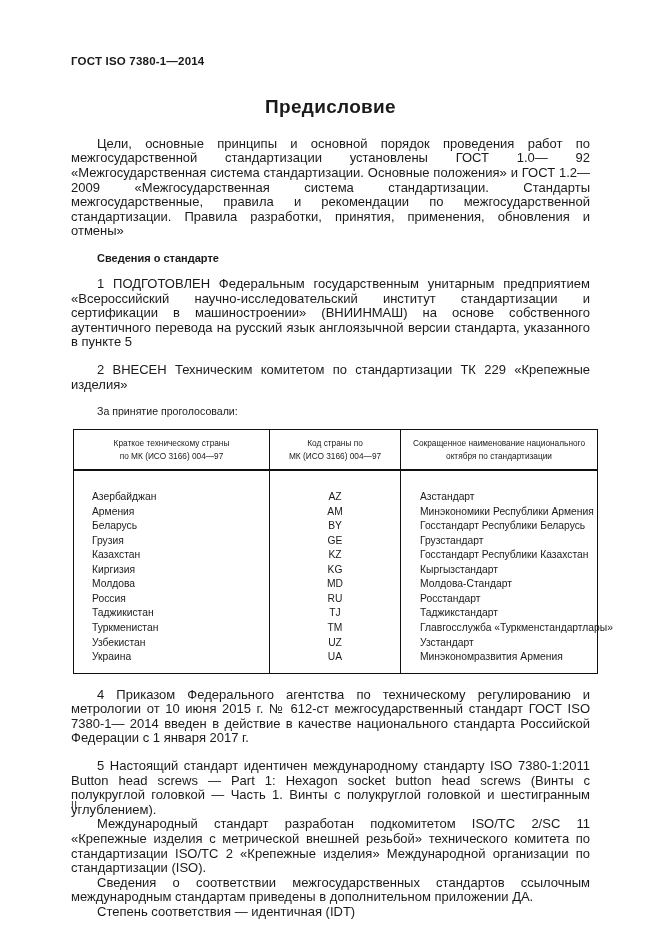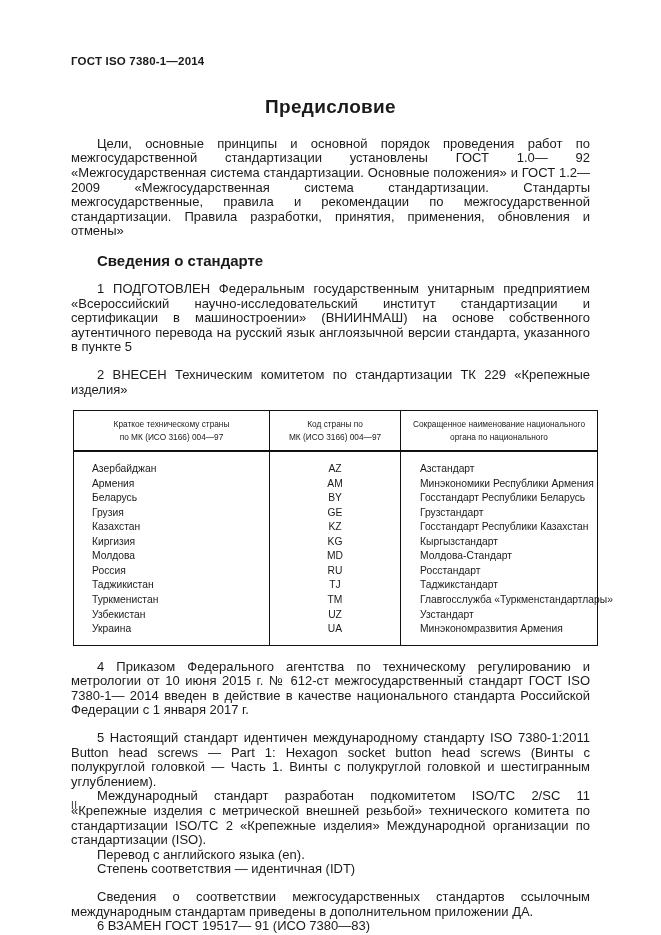--- a/index.html
+++ b/index.html
@@ -41,21 +41,21 @@
   p.para {
     font-size: 13px;
     line-height: 14.6px;
     text-align: justify;
     margin: 0 0 13px 0;
     text-indent: 26px;
     hyphens: none;
   }
   p.tight { margin-bottom: 0; }
   .subhead {
-    font-size: 15px;
+    font-size: 11px;
     font-weight: bold;
     margin: 0 0 13px 0;
     text-indent: 26px;
   }
   .vote-line {
     font-size: 10.6px;
     margin: 0 0 12px 0;
     text-indent: 26px;
   }
 
@@ -79,21 +79,21 @@
     padding: 7px 4px 7px 4px;
     border-bottom-width: 2px;
   }
   table.countries tbody td {
     padding: 0;
     border-top: none;
   }
   .cell-list {
     list-style: none;
     margin: 0;
-    padding: 10px 0 8px 0;
+    padding: 19px 0 8px 0;
   }
   .cell-list li {
     font-size: 10.3px;
     line-height: 14.55px;
     white-space: nowrap;
   }
   .col-name .cell-list li { padding-left: 18px; }
   .col-code .cell-list li { padding-left: 0; text-align: center; }
   .col-body .cell-list li { padding-left: 19px; }
 
@@ -123,35 +123,36 @@
 
     <p class="para">Цели, основные принципы и основной порядок проведения работ по межгосударственной стандартизации установлены ГОСТ 1.0— 92 «Межгосударственная система стандартизации. Основные положения» и ГОСТ 1.2—2009 «Межгосударственная система стандартизации. Стандарты межгосударственные, правила и рекомендации по межгосударственной стандартизации. Правила разработки, принятия, применения, обновления и отмены»</p>
 
     <div class="subhead">Сведения о стандарте</div>
 
     <p class="para">1  ПОДГОТОВЛЕН Федеральным государственным унитарным предприятием «Всероссийский научно-исследовательский институт стандартизации и сертификации в машиностроении» (ВНИИНМАШ) на основе собственного аутентичного перевода на русский язык англоязычной версии стандарта, указанного в пункте 5</p>
 
     <p class="para">2  ВНЕСЕН Техническим комитетом по стандартизации ТК 229 «Крепежные изделия»</p>
 
 
+    <div class="vote-line">За принятие проголосовали:</div>
 
     <table class="countries">
       <thead>
         <tr>
           <th class="col-name">
             <div>Краткое техническому страны</div>
             <div>по МК (ИСО 3166) 004—97</div>
           </th>
           <th class="col-code">
             <div>Код страны по</div>
             <div>МК (ИСО 3166) 004—97</div>
           </th>
           <th class="col-body">
             <div>Сокращенное наименование национального</div>
-            <div>органа по национального</div>
+            <div>октября по стандартизации</div>
           </th>
         </tr>
       </thead>
       <tbody>
         <tr>
           <td class="col-name">
             <ul class="cell-list">
               <li>Азербайджан</li>
               <li>Армения</li>
               <li>Беларусь</li>
@@ -201,25 +202,24 @@
         </tr>
       </tbody>
     </table>
 
     <p class="para">4  Приказом Федерального агентства по техническому регулированию и метрологии от 10 июня 2015 г. № 612-ст межгосударственный стандарт ГОСТ ISO 7380-1— 2014 введен в действие в качестве национального стандарта Российской Федерации с 1 января 2017 г.</p>
 
     <p class="para tight">5  Настоящий стандарт идентичен международному стандарту ISO 7380-1:2011 Button head screws — Part 1: Hexagon socket button head screws (Винты с полукруглой головкой —  Часть 1. Винты с полукруглой головкой и шестигранным углублением).</p>
 
     <p class="para tight">Международный стандарт разработан подкомитетом ISO/TC 2/SC 11 «Крепежные изделия с метрической внешней резьбой» технического комитета по стандартизации ISO/TC 2 «Крепежные изделия» Международной организации по стандартизации (ISO).</p>
 
-    <p class="para tight">Перевод с английского языка (en).</p>
+
+    <p class="para tight">Сведения о соответствии межгосударственных стандартов ссылочным международным стандартам приведены в дополнительном приложении ДА.</p>
 
     <p class="para">Степень соответствия —  идентичная (IDT)</p>
 
-    <p class="para tight">Сведения о соответствии межгосударственных стандартов ссылочным международным стандартам приведены в дополнительном приложении ДА.</p>
-
     <p class="para">6  ВЗАМЕН ГОСТ 19517— 91 (ИСО 7380—83)</p>
 
   </div>
 
   <div class="footer-page">II</div>
 
 </div>
 
 </body></html>

